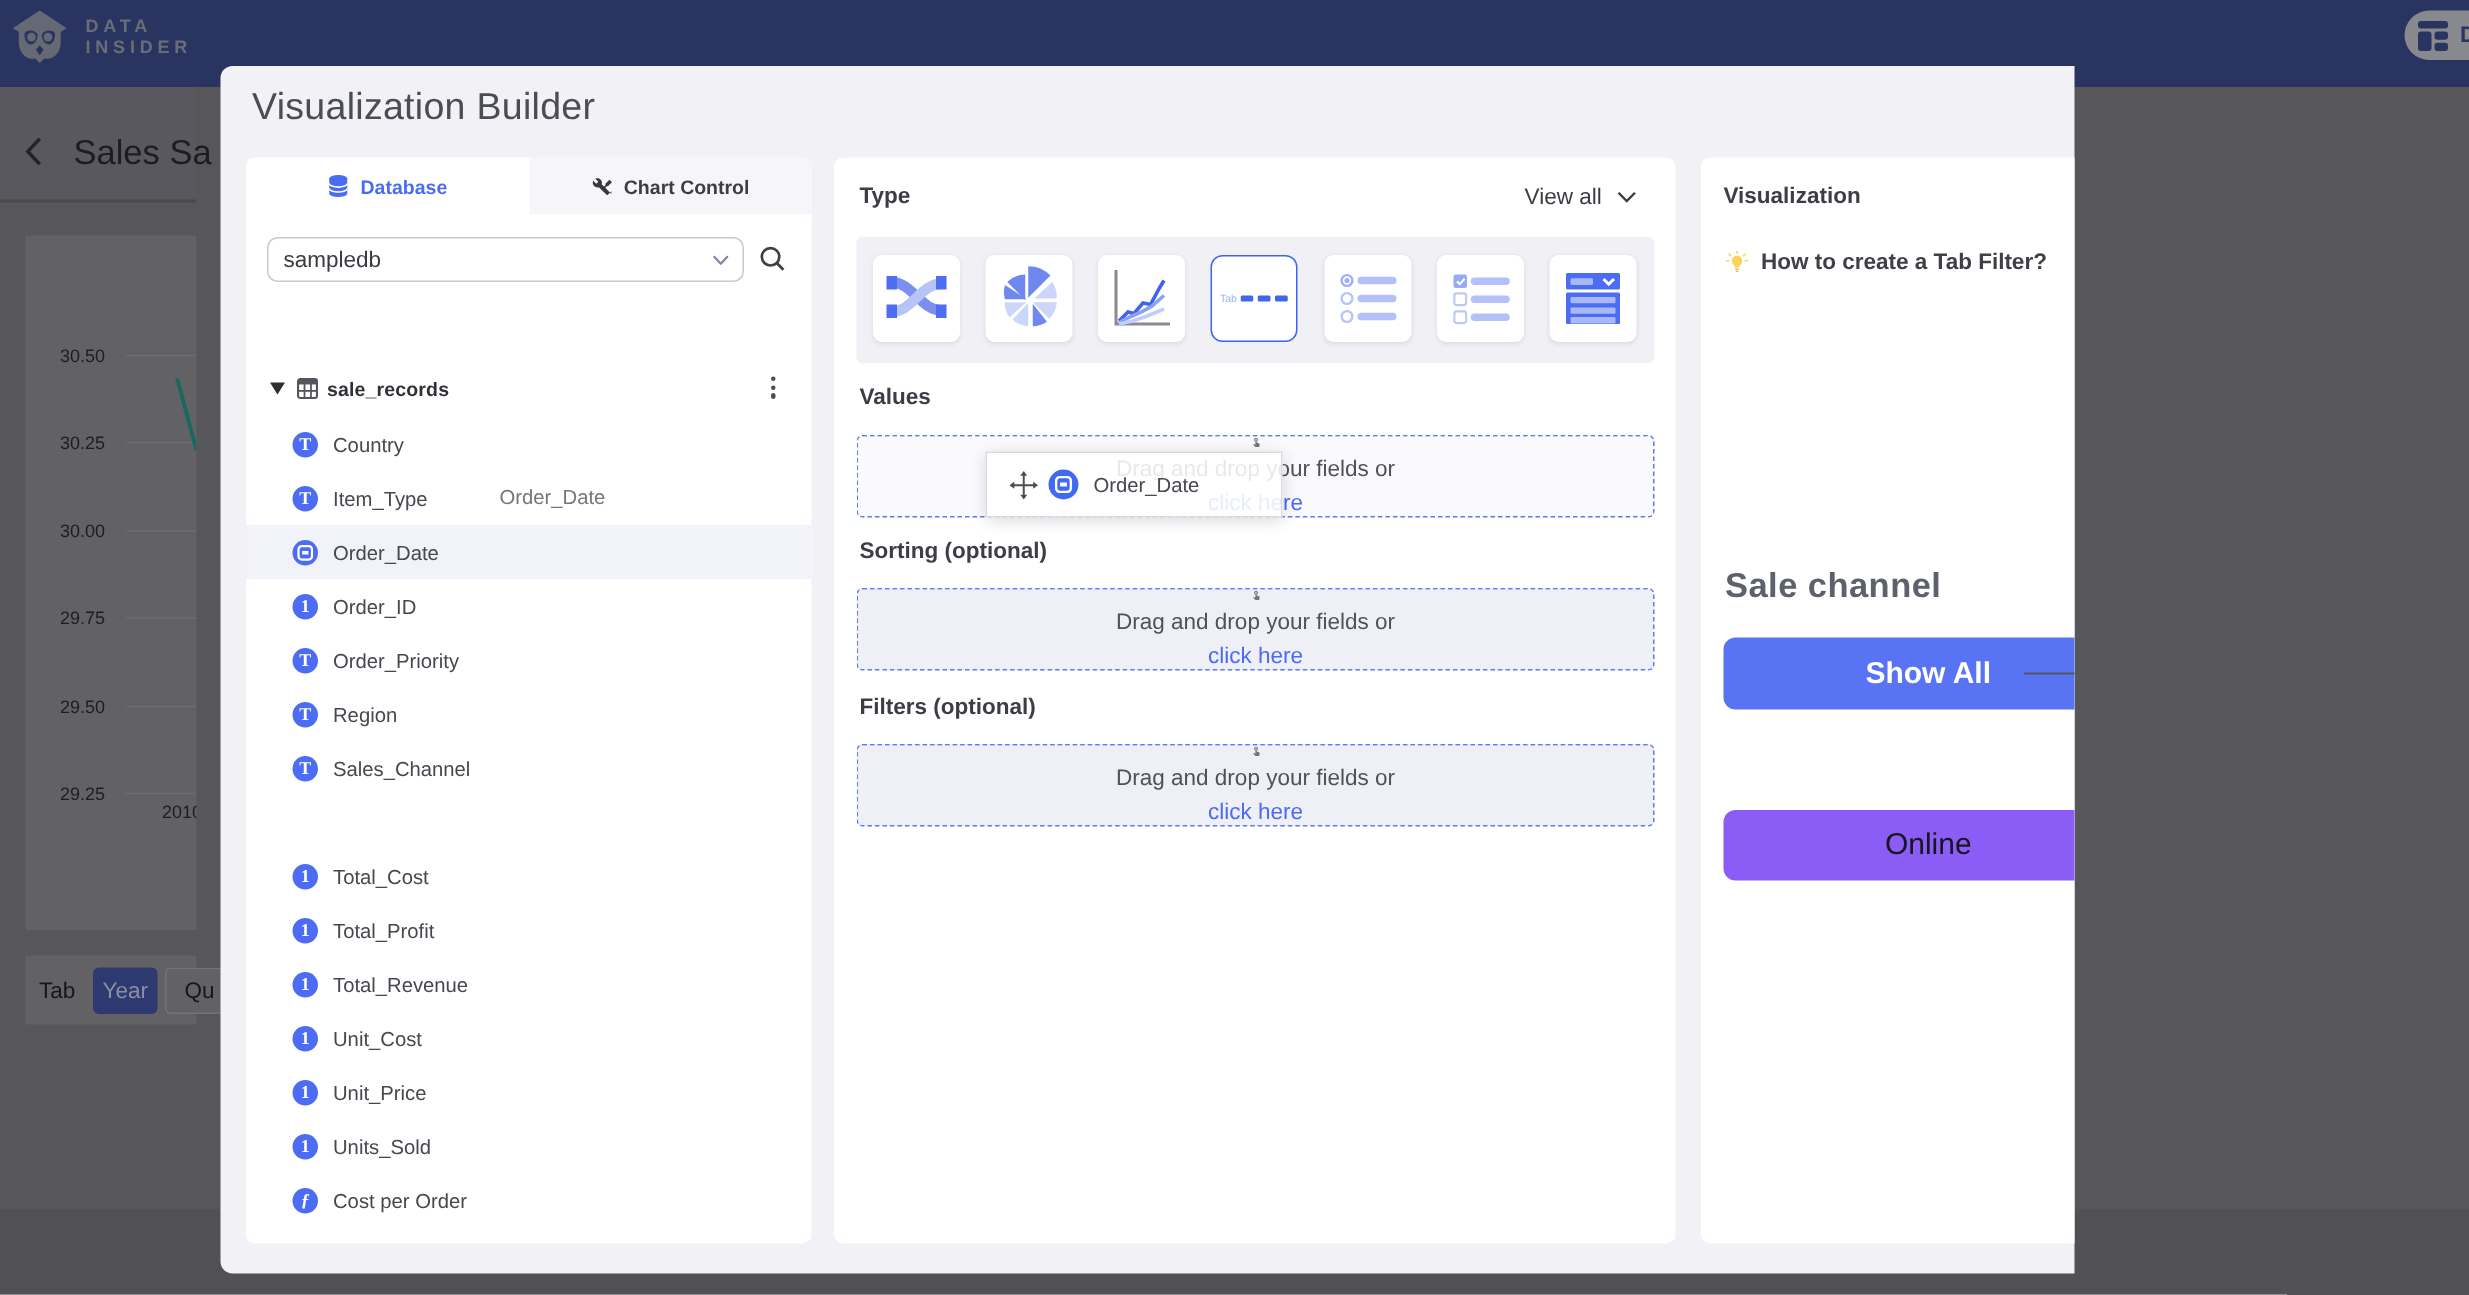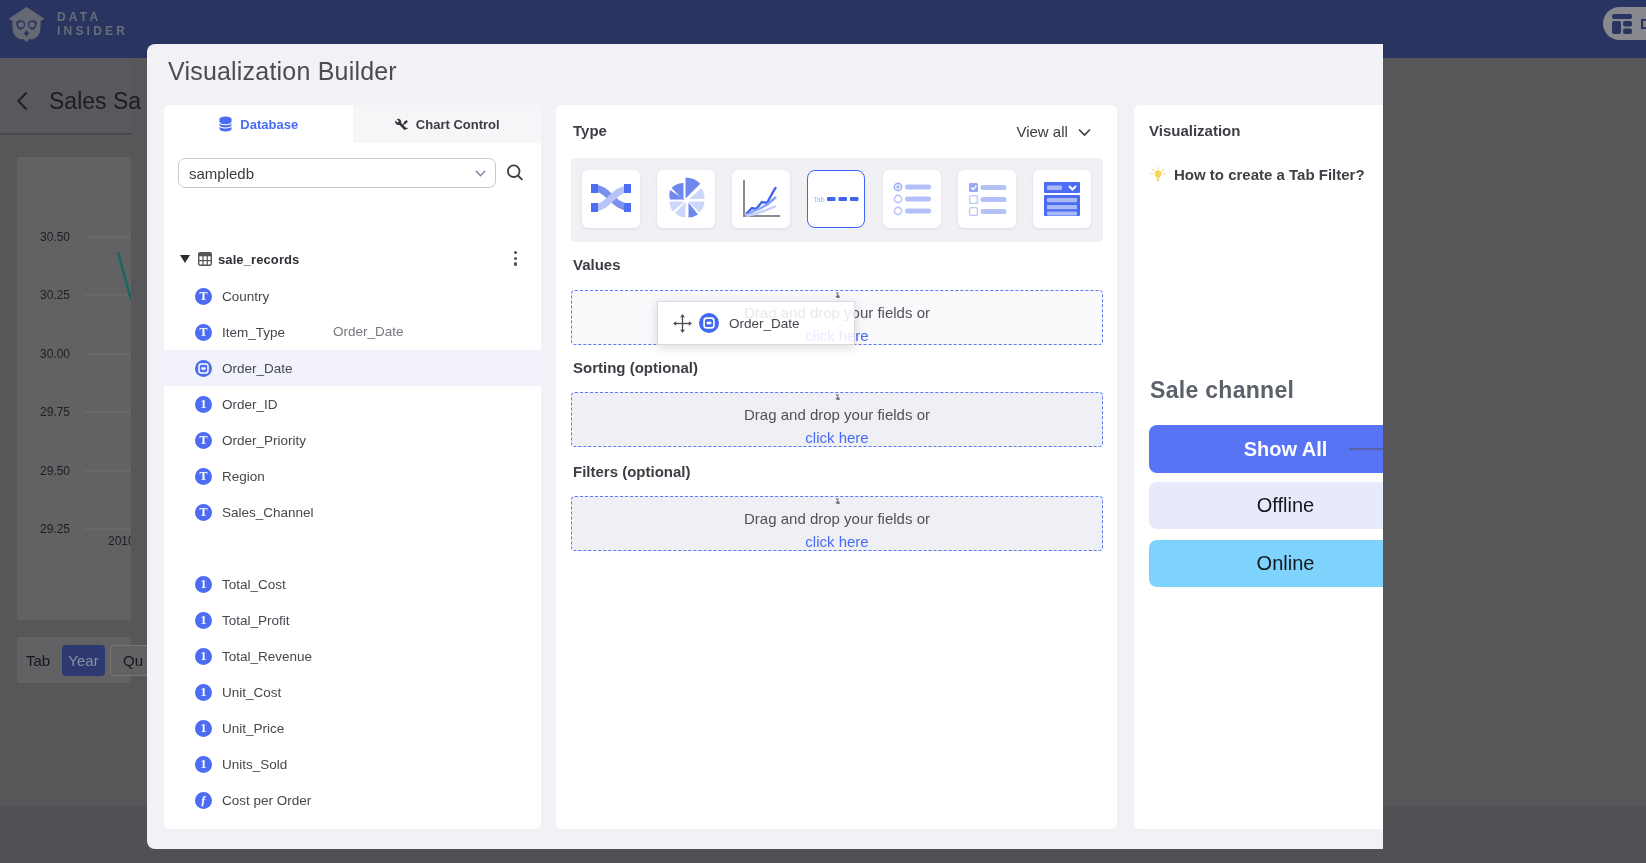--- a/index.html
+++ b/index.html
@@ -59,21 +59,21 @@
   #ghost .gtxt { font-size:13.5px; color:#46484e; margin-left:10px; }
 
   
   #viz { position:absolute; left:15px; top:17px; font-size:15px; font-weight:bold; color:#3d3e45; }
   #howto { position:absolute; left:40px; top:61px; font-size:15px; font-weight:bold; color:#3f3f47; }
   #howsub { position:absolute; left:37px; top:93px; font-size:15px; color:#56565e; letter-spacing:0.3px; }
   #salech { position:absolute; left:16px; top:272px; font-size:23px; font-weight:600; color:#5c616b; letter-spacing:0.3px; }
   .btn { position:absolute; left:15px; width:273px; height:48px; border-radius:8px; display:flex; align-items:center; justify-content:center; }
   #ball { top:320px; background:#5873f4; color:#fff; font-size:20px; font-weight:bold; }
   #boff { top:377px; height:47px; background:#e7eafb; color:#15171c; font-size:20px; }
-  #bon  { top:435px; height:47px; background:#7dd3fc; color:#15171c; font-size:20px; }
+  #bon  { top:435px; height:47px; background:#8b5cf6; color:#15171c; font-size:20px; }
   #arrow { position:absolute; left:215px; top:336px; }
   #bulb { position:absolute; left:16px; top:62px; }
   #valuehd { position:absolute; left:484px; top:321px; font-size:30px; font-weight:bold; color:#3f444d; letter-spacing:-1px; }
   #dashbox { position:absolute; left:482px; top:364px; width:120px; height:54px; border:2px dashed #565b63; border-radius:10px; display:flex; align-items:center; }
   #dashbox span { font-size:21px; color:#4a5058; text-decoration:underline; margin-left:23px; }
 </style>
 </head>
 <body>
   <div id="navbar"></div>
   <div id="pill">
@@ -405,21 +405,20 @@
             <line x1="4" y1="3.6" x2="5.6" y2="5.2"></line>
             <line x1="20" y1="3.6" x2="18.4" y2="5.2"></line>
             <line x1="1.6" y1="10.2" x2="3.8" y2="10.2"></line>
             <line x1="20.2" y1="10.2" x2="22.4" y2="10.2"></line>
           </g>
         </svg>
       </div>
       <div id="howto">How to create a Tab Filter?</div>
       <div id="salech">Sale channel</div>
       <div class="btn" id="ball">Show All</div>
-      <div class="btn" id="boff">Offline</div>
       <div class="btn" id="bon">Online</div>
       <svg id="arrow" width="249" height="16" viewBox="0 0 249 16">
         <line x1="0" y1="8" x2="246" y2="8" stroke="#55565a" stroke-width="1.2"></line>
         <polyline points="238,2.5 247,8 238,13.5" fill="none" stroke="#55565a" stroke-width="1.2"></polyline>
       </svg>
       <div id="valuehd">Value</div>
       <div id="dashbox">
         <span>Group</span>
       </div>
     </div>

